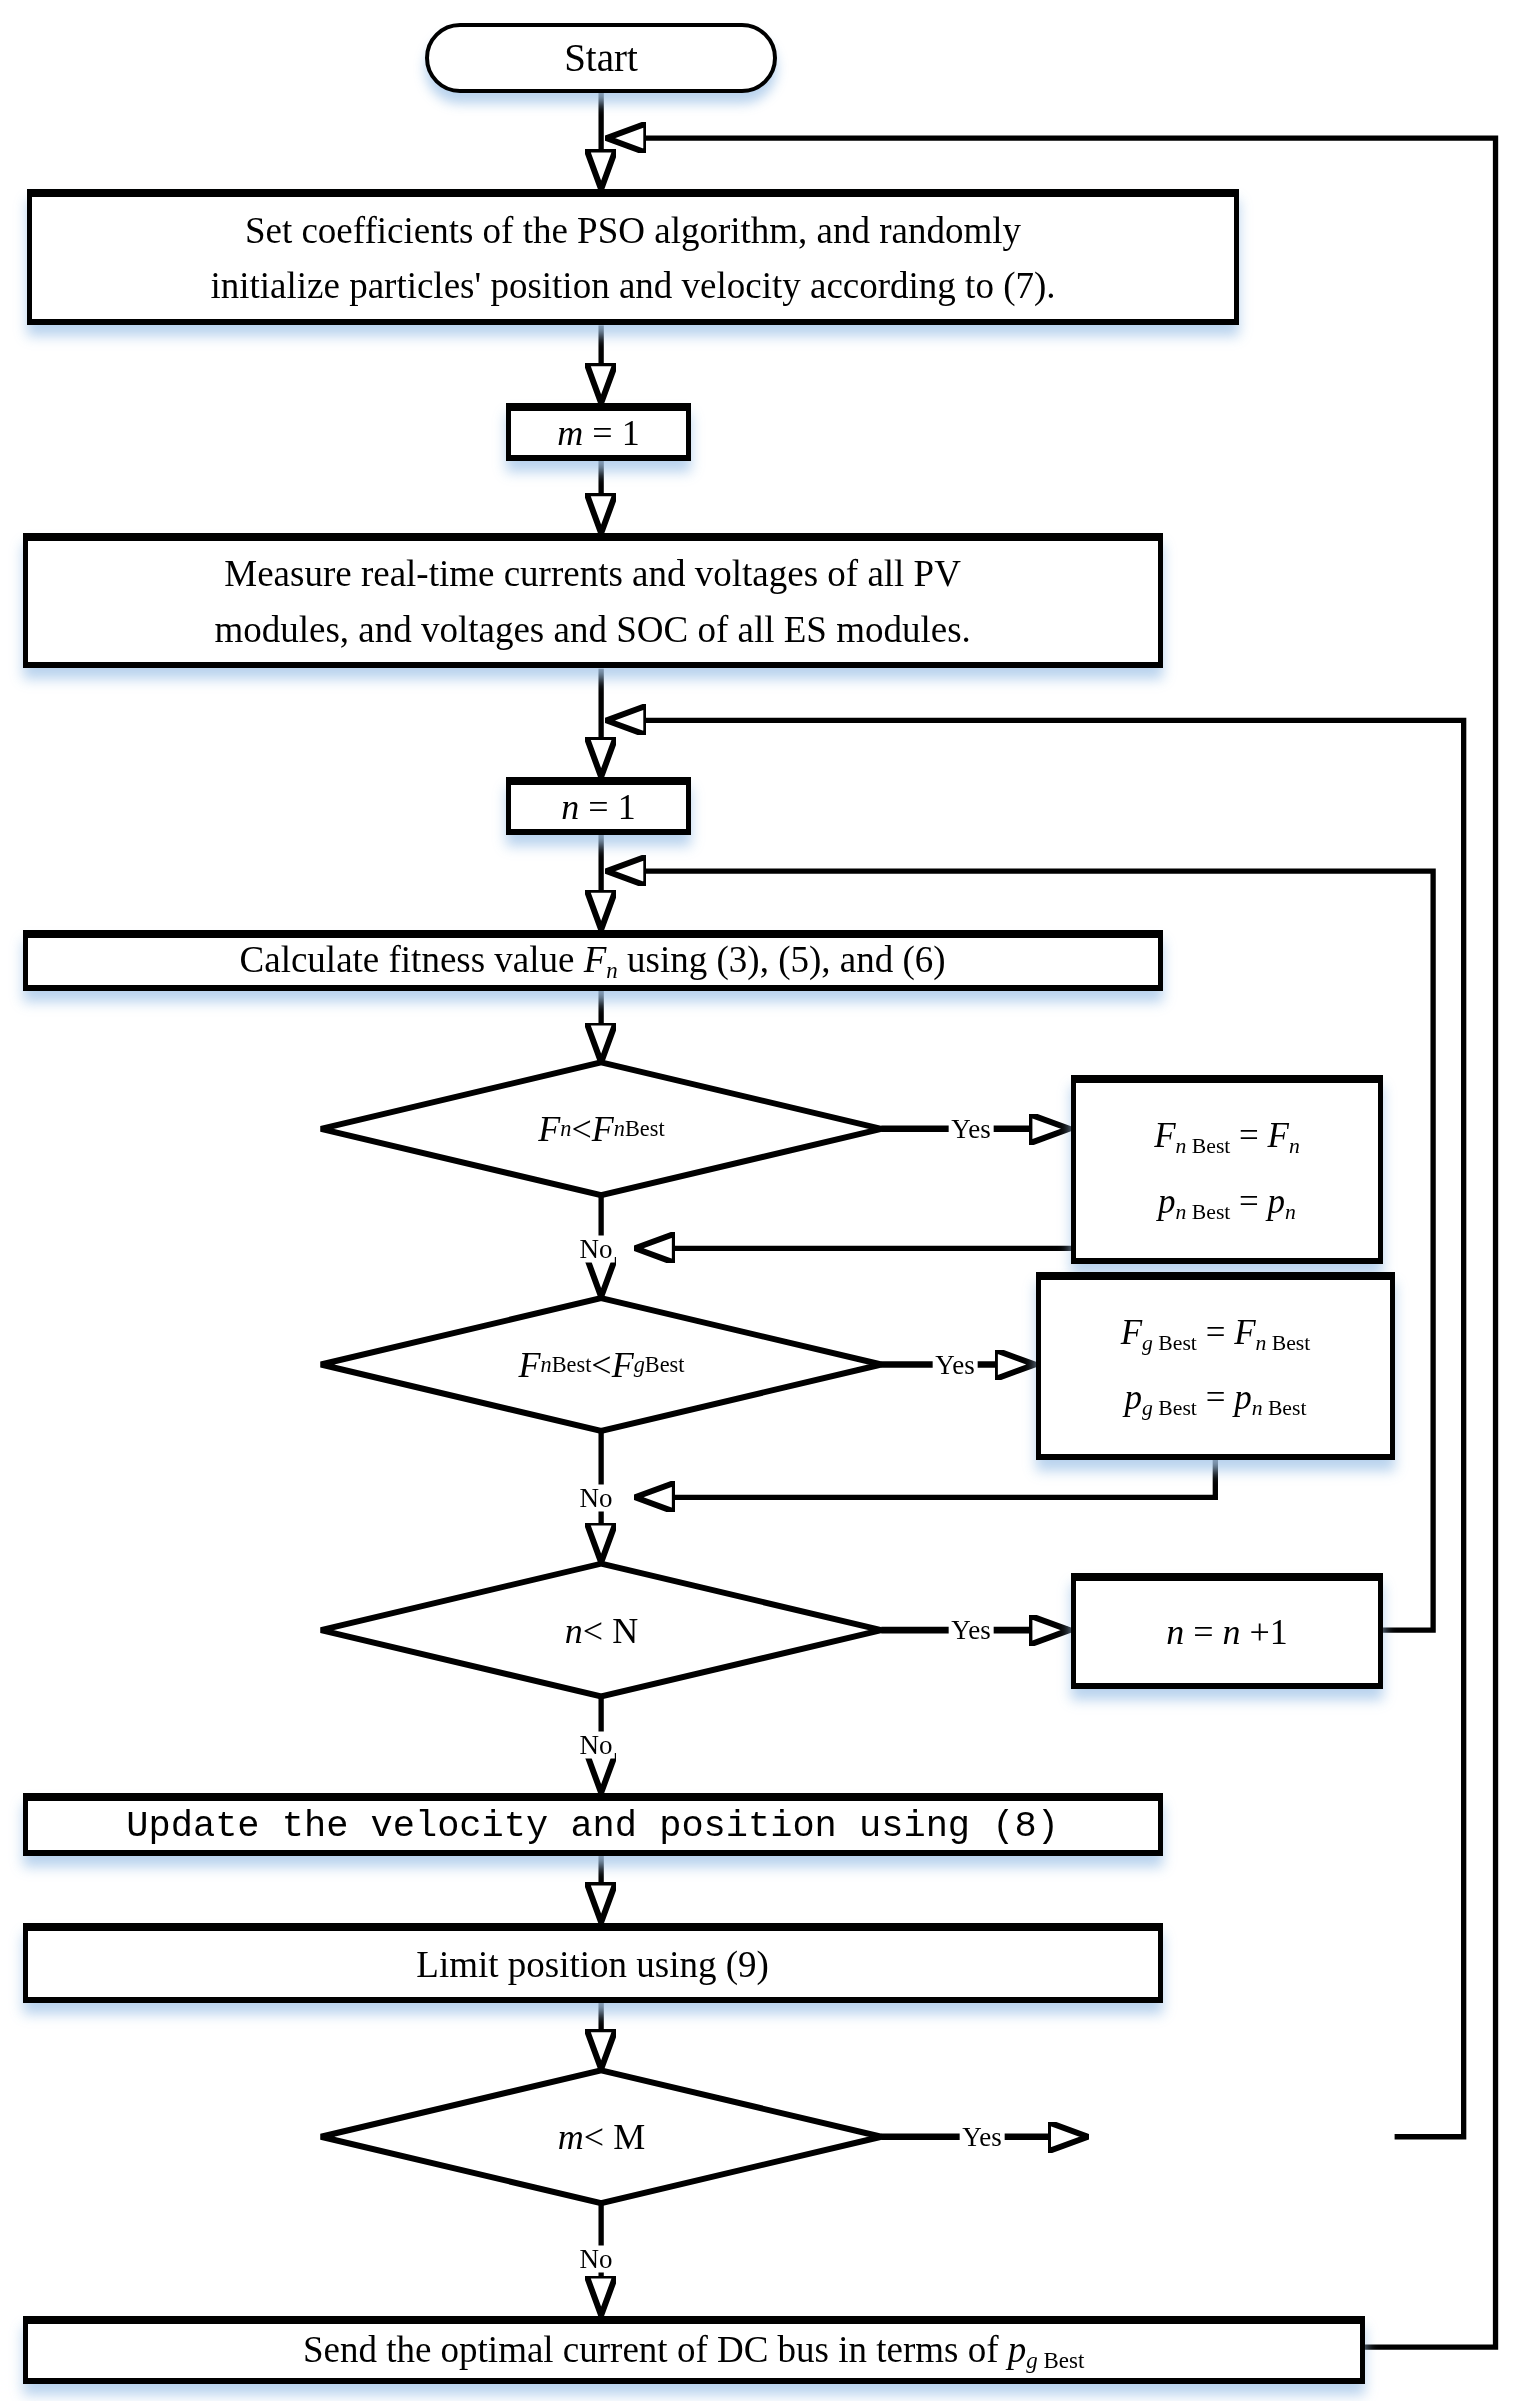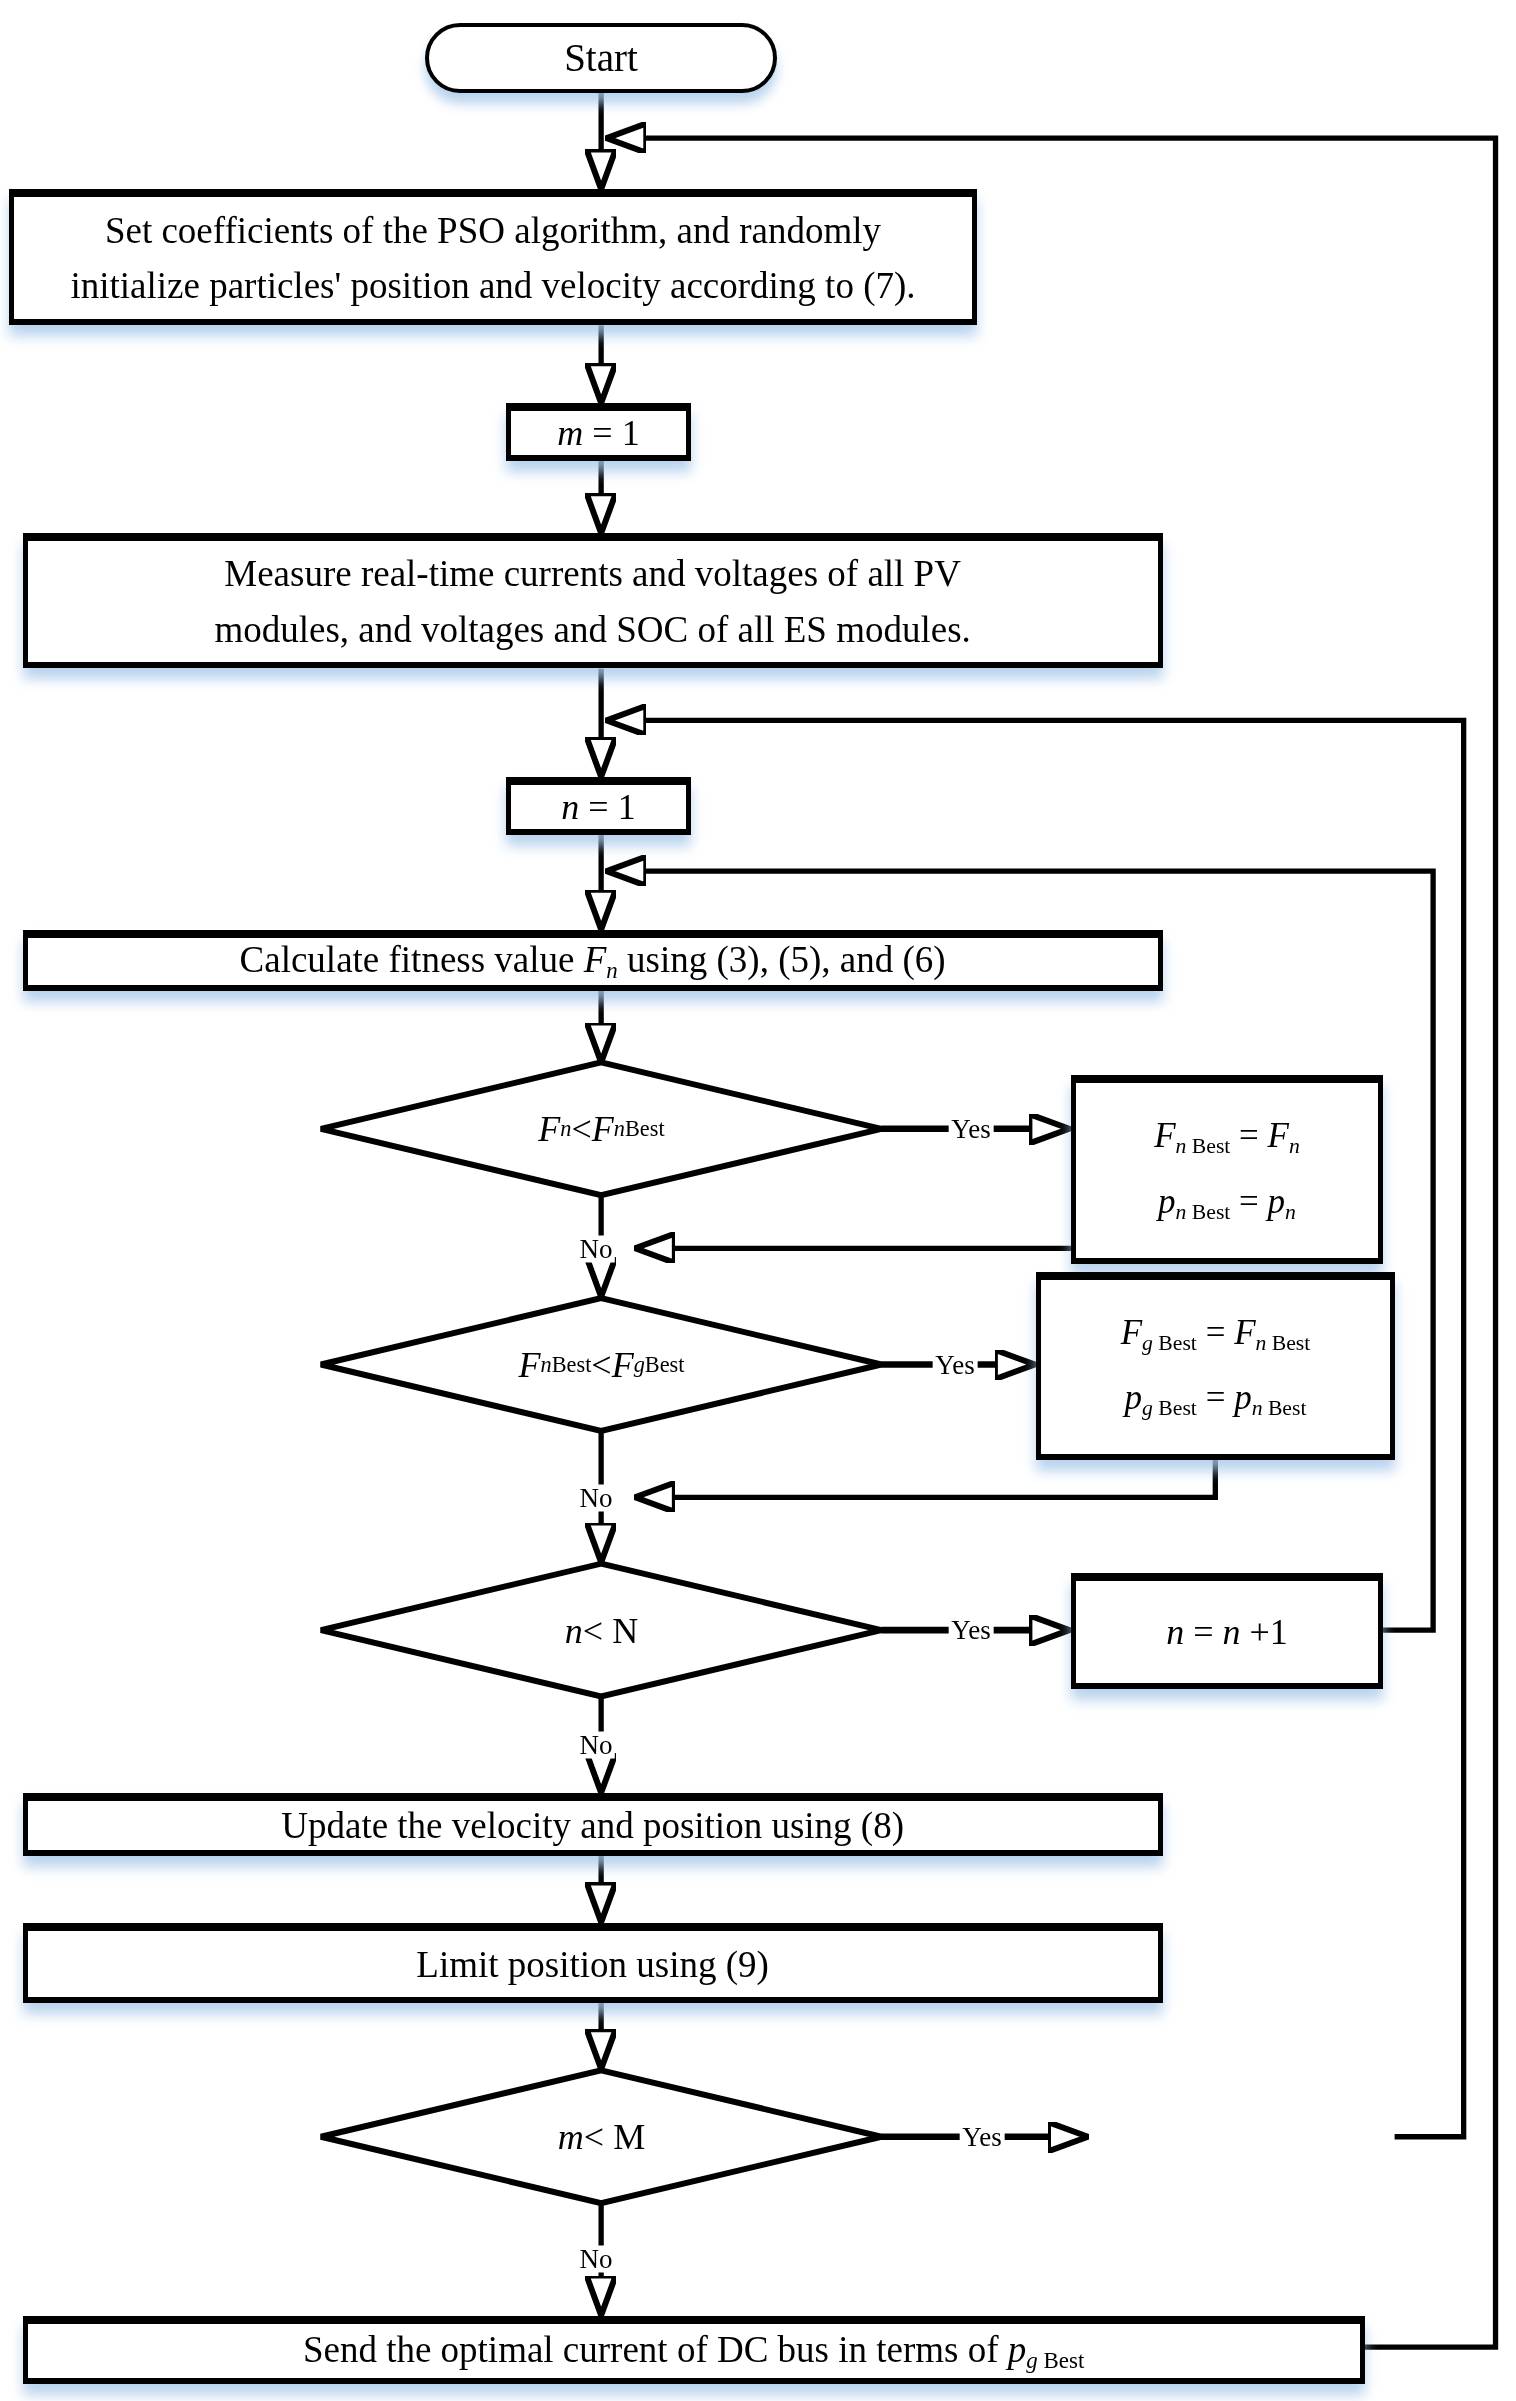--- a/index.html
+++ b/index.html
@@ -66,21 +66,21 @@
     <polygon points="905,1600 1327,1700 905,1800 483,1700"></polygon>
     <polygon points="905,1955 1327,2055 905,2155 483,2055"></polygon>
     <polygon points="905,2355 1327,2455 905,2555 483,2455"></polygon>
     <polygon points="905,3118 1327,3218 905,3318 483,3218"></polygon>
   </svg>
 
   <div class="shape start" style="left:425px;top:22.6px;width:352px;height:70px;">
     <span>Start</span>
   </div>
 
-  <div class="shape rect bigbox" style="left:9px;top:189px;width:968px;height:136px;">
+  <div class="shape rect bigbox" style="left:27px;top:189px;width:1212px;height:136px;">
     <div>Set coefficients of the PSO algorithm, and randomly</div>
     <div>initialize particles' position and velocity according to (7).</div>
   </div>
 
   <div class="shape rect small" style="left:506px;top:403px;width:185px;height:58px;">
     <span><span class="rt-i">m</span><span> = 1</span></span>
   </div>
 
   <div class="shape rect bigbox" style="left:22.6px;top:533px;width:1140px;height:135px;">
     <div>Measure real-time currents and voltages of all PV</div>
@@ -128,21 +128,21 @@
 
   <div class="shape rect yesbox" style="left:1036px;top:1272px;width:359px;height:188px;">
     <div><span class="rt-i">F</span><span class="rt-subi">g</span><span class="rt-sub"> Best</span><span> = </span><span class="rt-i">F</span><span class="rt-subi">n</span><span class="rt-sub"> Best</span></div>
     <div><span class="rt-i">p</span><span class="rt-subi">g</span><span class="rt-sub"> Best</span><span> = </span><span class="rt-i">p</span><span class="rt-subi">n</span><span class="rt-sub"> Best</span></div>
   </div>
 
   <div class="shape rect small" style="left:1071px;top:1573px;width:312px;height:116px;">
     <span><span class="rt-i">n</span><span> = </span><span class="rt-i">n</span><span> +1</span></span>
   </div>
 
-  <div class="shape rect single" style="left:22.6px;top:1793px;width:1140px;height:63px;">
+  <div class="shape rect single" style="left:22.6px;top:1793px;width:1140px;height:63px;font-family:Liberation Mono, monospace;">
     <span>Update the velocity and position using (8)</span>
   </div>
 
   <div class="shape rect single" style="left:22.6px;top:1923px;width:1140px;height:80px;">
     <span>Limit position using (9)</span>
   </div>
 
 
   <div class="shape rect single" style="left:22.6px;top:2316px;width:1342px;height:68px;">
     <span><span>Send the optimal current of DC bus in terms of </span><span class="rt-i">p</span><span class="rt-subi">g</span><span class="rt-sub"> Best</span></span>

